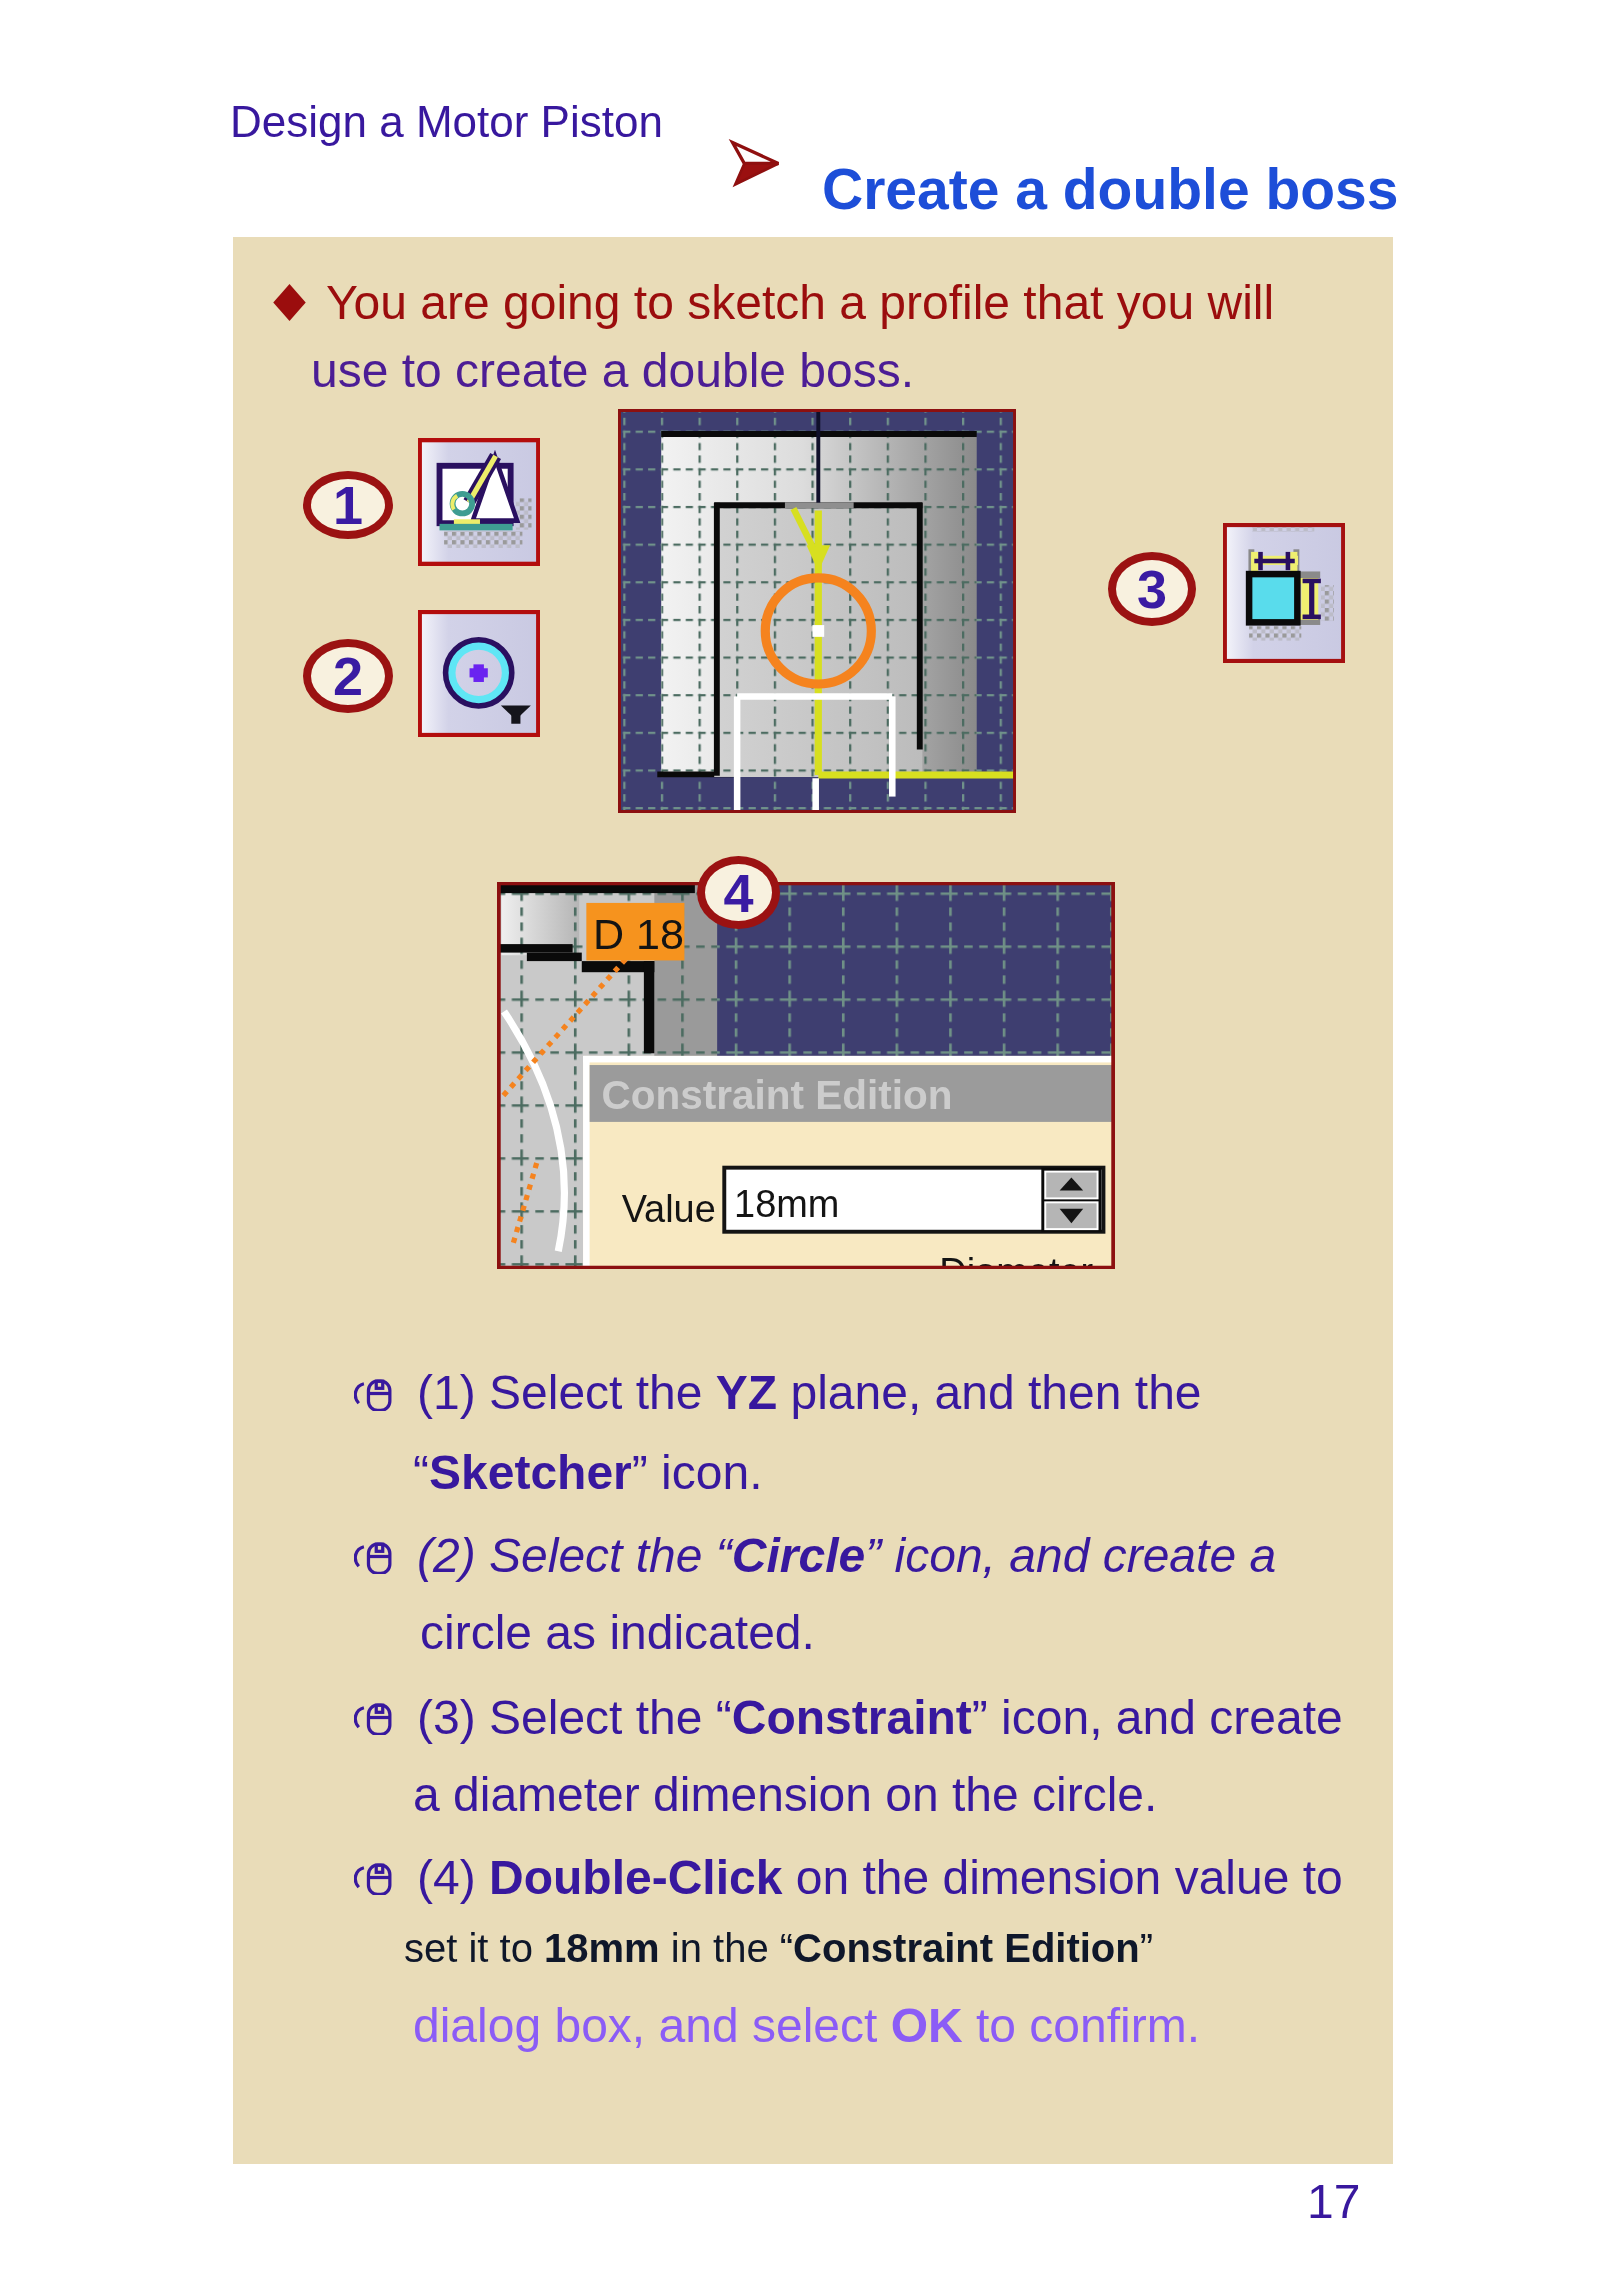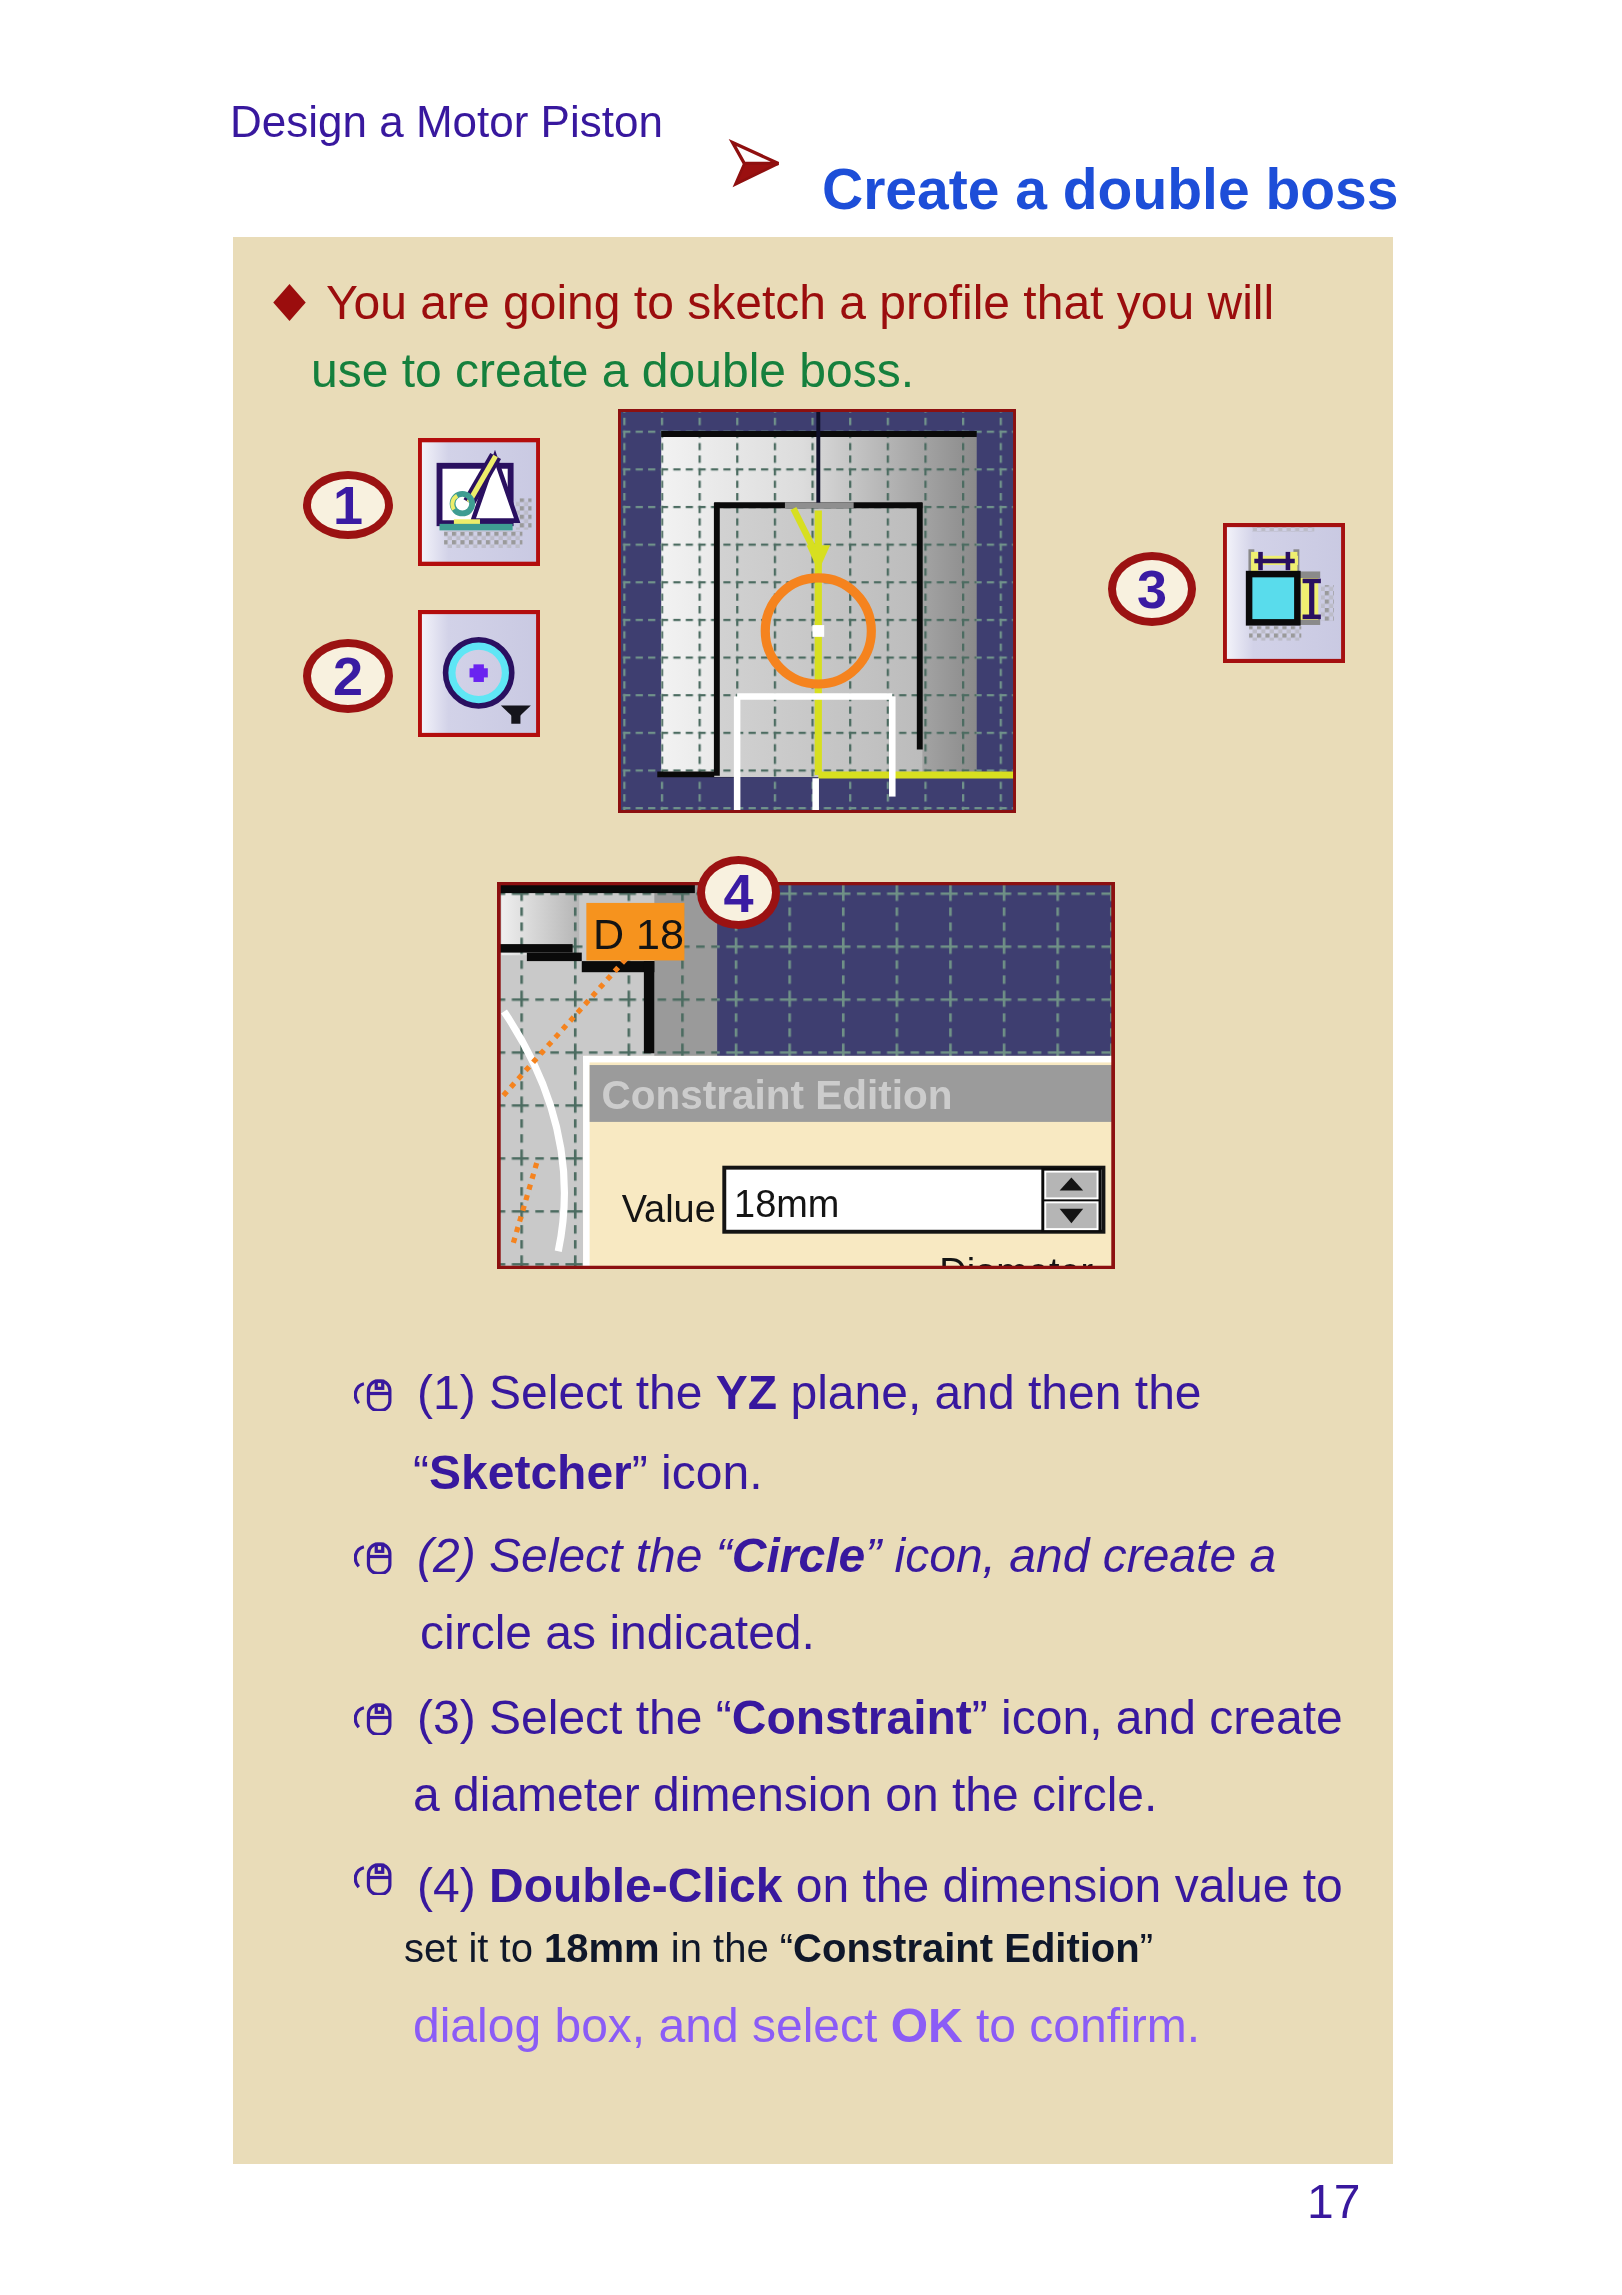--- a/index.html
+++ b/index.html
@@ -20,21 +20,21 @@
 <div class="abs" style="left:822px;top:129px;font-size:57px;font-weight:bold;color:#1d4ed8;margin-top:32px;">Create a double boss</div>
 
 <div class="abs" style="left:233px;top:237px;width:1160px;height:1927px;background:#e9dcb8;"></div>
 
 <svg class="abs" style="left:273px;top:284px" width="33" height="37" viewBox="0 0 50 57">
 <polygon points="25,0 50,28.5 25,57 0,28.5" fill="#9b0d0d"></polygon>
 </svg>
 
 <div class="abs" style="left:326px;top:279px;font-size:48px;color:#9b0d0d;">You are going to sketch a profile that you will</div>
 
-<div class="abs" style="left:311px;top:347px;font-size:48px;color:#15803d;text-align:center;">use to create a double boss.</div>
+<div class="abs" style="left:311px;top:347px;font-size:48px;color:#4c1d95;text-align:center;">use to create a double boss.</div>
 
 <div class="circ" style="left:303px;top:471px;width:74px;height:52px;">1</div>
 
 <svg class="abs" style="left:418px;top:438px" width="122" height="128" viewBox="0 0 187 195">
 <defs>
 <linearGradient id="lav1" x1="0" y1="0" x2="1" y2="0">
 <stop offset="0" stop-color="#f7f7fc"></stop>
         <stop offset="0.25" stop-color="#d2d2e8"></stop>
         <stop offset="1" stop-color="#c9c9e2"></stop>
 </linearGradient>
@@ -270,20 +270,20 @@
 
 <svg class="abs" style="left:354px;top:1860px" width="38" height="35" viewBox="0 0 58 54">
 <g stroke="#38189e" stroke-width="5" fill="none">
 <rect x="22" y="8" width="33" height="45" rx="14"></rect>
 <line x1="22" y1="27" x2="55" y2="27"></line>
 <rect x="34" y="8" width="10" height="11"></rect>
 <path d="M7 42 C -3 31 2 15 15 12"></path>
 </g>
 </svg>
 
-<div class="abs" style="left:417px;top:1854px;font-size:48px;color:#38189e;margin-top:8px;">(4) <b>Double-Click</b> on the dimension value to</div>
+<div class="abs" style="left:417px;top:1854px;font-size:48px;color:#38189e;">(4) <b>Double-Click</b> on the dimension value to</div>
 
 <div class="abs" style="left:404px;top:1928px;font-size:40px;color:#0f172a;">set it to <b>18mm</b> in the “<b>Constraint Edition</b>”</div>
 
 <div class="abs" style="left:413px;top:2002px;font-size:48px;color:#8b5cf6;">dialog box, and select <b>OK</b> to confirm.</div>
 
 <div class="abs" style="left:1307px;top:2178px;font-size:48px;color:#38189e;">17</div>
 
 
 </body></html>

